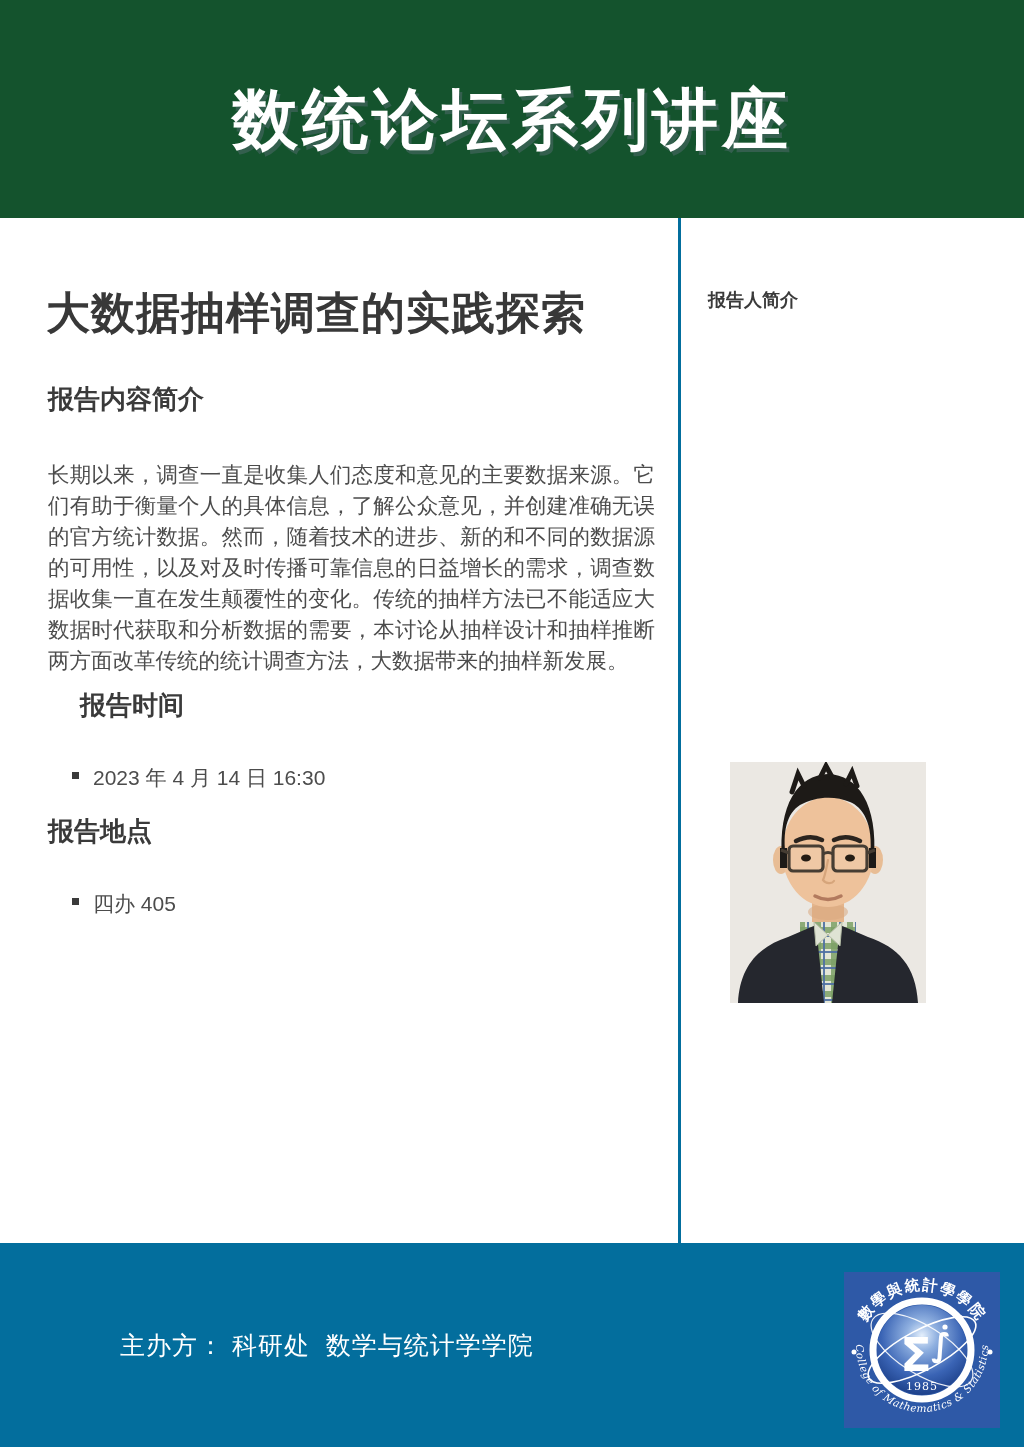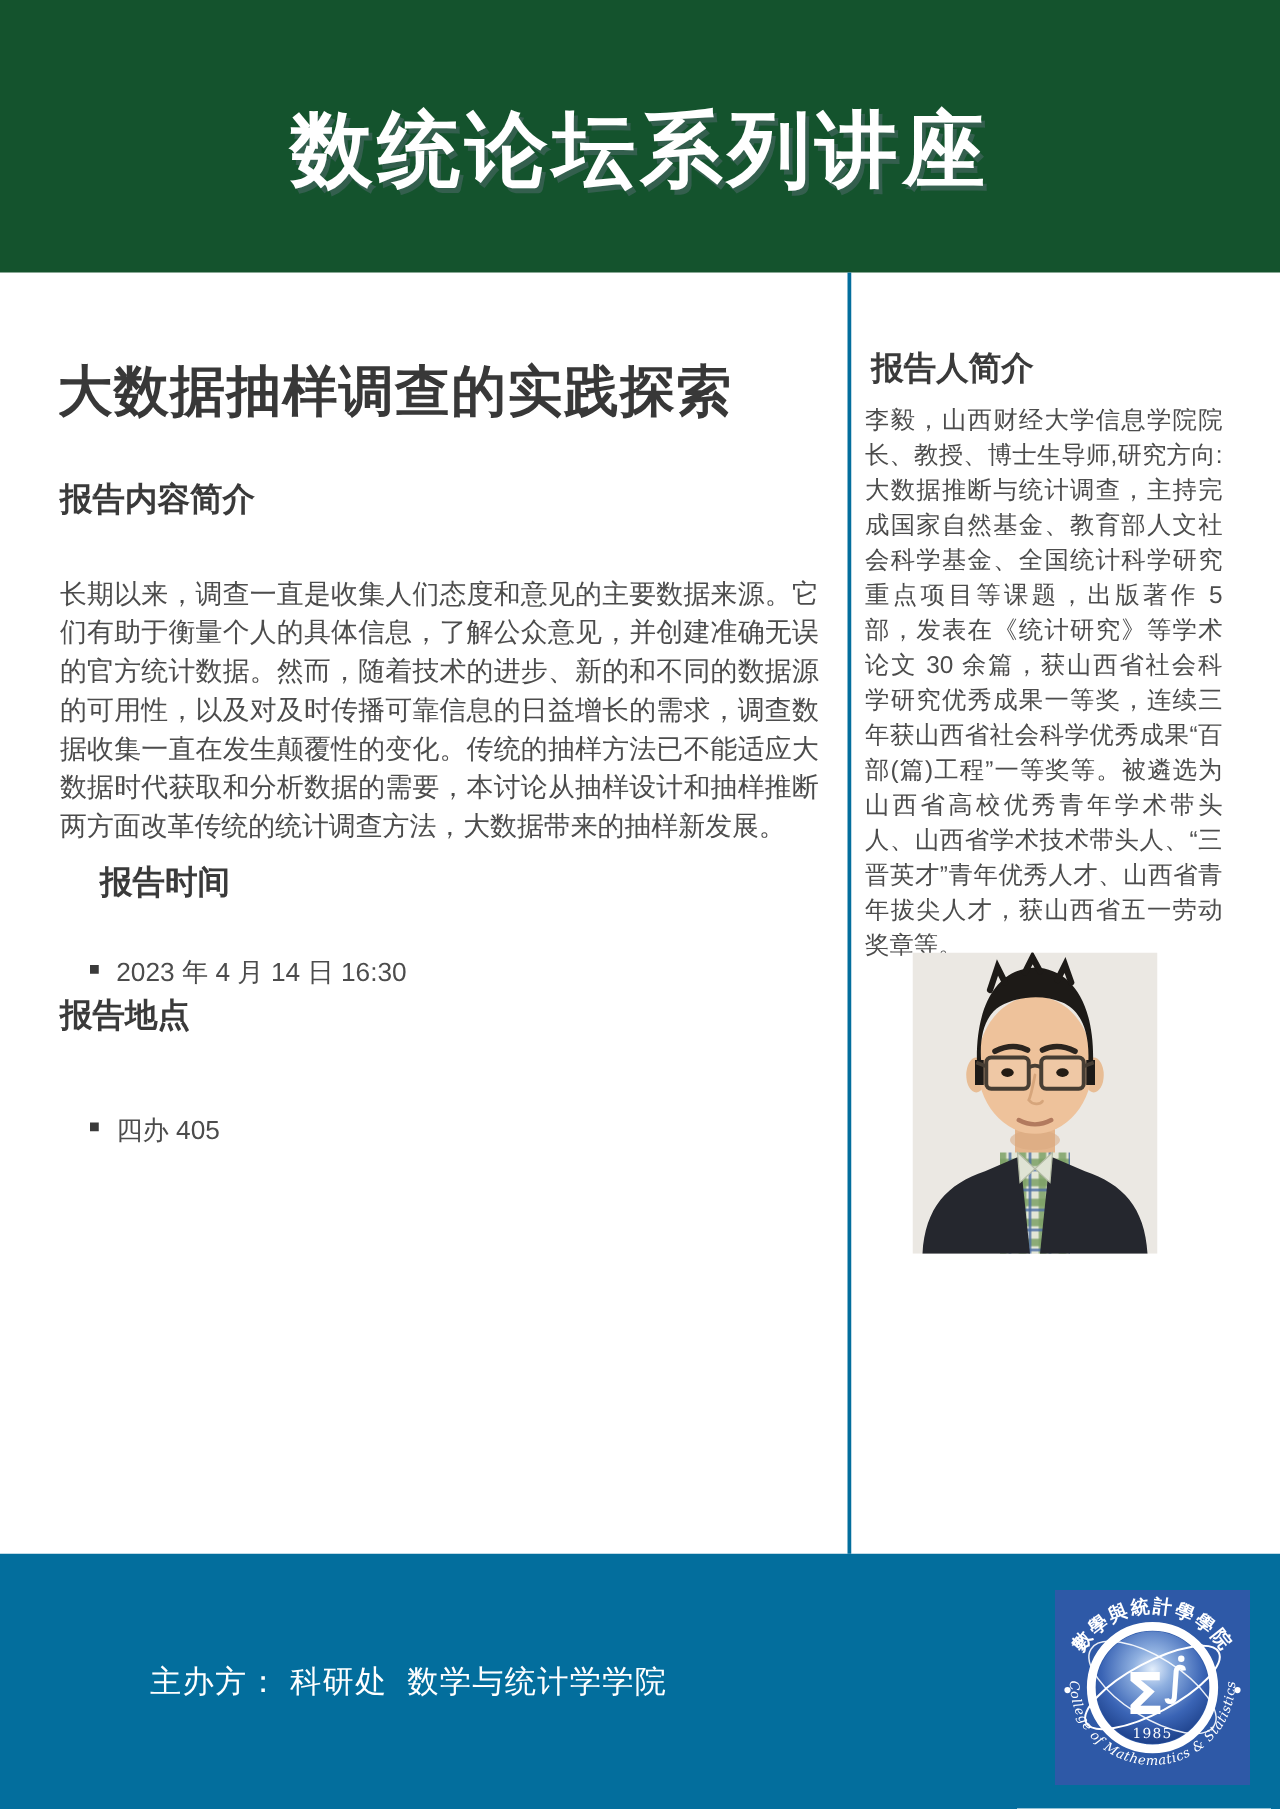--- a/index.html
+++ b/index.html
@@ -54,21 +54,21 @@
     position: absolute;
     left: 48px;
     margin: 0;
     font-size: 26px;
     font-weight: 800;
     color: #3a3a3a;
     white-space: nowrap;
   }
   .h-abstract { top: 382px; }
   .h-time     { top: 688px; margin-left: 32px; }
-  .h-place    { top: 795px; }
+  .h-place    { top: 814px; }
   .abstract {
     position: absolute;
     left: 48px; top: 460px;
     width: 607px;
     margin: 0;
     font-size: 21.5px;
     line-height: 31px;
     color: #4c4c4c;
     text-align: justify;
   }
@@ -89,22 +89,22 @@
     background: #3a3a3a;
     margin-top: 8px;
     margin-right: 14px;
     flex: none;
   }
   .bullet-text { white-space: pre; }
   
   .h-speaker {
     position: absolute;
     left: 692px; top: 272px;
-    margin: 5px;
-    font-size: 26px;
+    margin: 16px;
+    font-size: 18px;
     font-weight: 800;
     color: #3a3a3a;
     white-space: nowrap;
   }
   .bio {
     position: absolute;
     left: 692px; top: 322px;
     width: 286px;
     margin: 0;
     font-size: 19.5px;
@@ -163,21 +163,20 @@
     <span class="bullet-text">2023 年 4 月 14 日 16:30</span>
   </div>
 
   <h3 class="sec-heading h-place">报告地点</h3>
   <div class="bullet-row b-place">
     <span class="bullet-square"></span>
     <span class="bullet-text">四办 405</span>
   </div>
 
   <h3 class="h-speaker">报告人简介</h3>
-  <p class="bio">李毅，山西财经大学信息学院院长、教授、博士生导师,研究方向:大数据推断与统计调查，主持完成国家自然基金、教育部人文社会科学基金、全国统计科学研究重点项目等课题，出版著作 5 部，发表在《统计研究》等学术论文 30 余篇，获山西省社会科学研究优秀成果一等奖，连续三年获山西省社会科学优秀成果“百部(篇)工程”一等奖等。被遴选为山西省高校优秀青年学术带头人、山西省学术技术带头人、“三晋英才”青年优秀人才、山西省青年拔尖人才，获山西省五一劳动奖章等。</p>
 
   <div class="photo">
     <svg width="196" height="241" viewBox="0 0 196 241" xmlns="http://www.w3.org/2000/svg">
       <defs>
         <pattern id="plaid" width="16" height="16" patternUnits="userSpaceOnUse">
           <rect width="16" height="16" fill="#e3e6d6"></rect>
           <rect x="0" y="5" width="16" height="6" fill="#7da166" opacity="0.85"></rect>
           <rect x="5" y="0" width="6" height="16" fill="#7da166" opacity="0.85"></rect>
           <rect x="0" y="13" width="16" height="2" fill="#4e6fa3" opacity="0.9"></rect>
           <rect x="13" y="0" width="2" height="16" fill="#4e6fa3" opacity="0.9"></rect>

